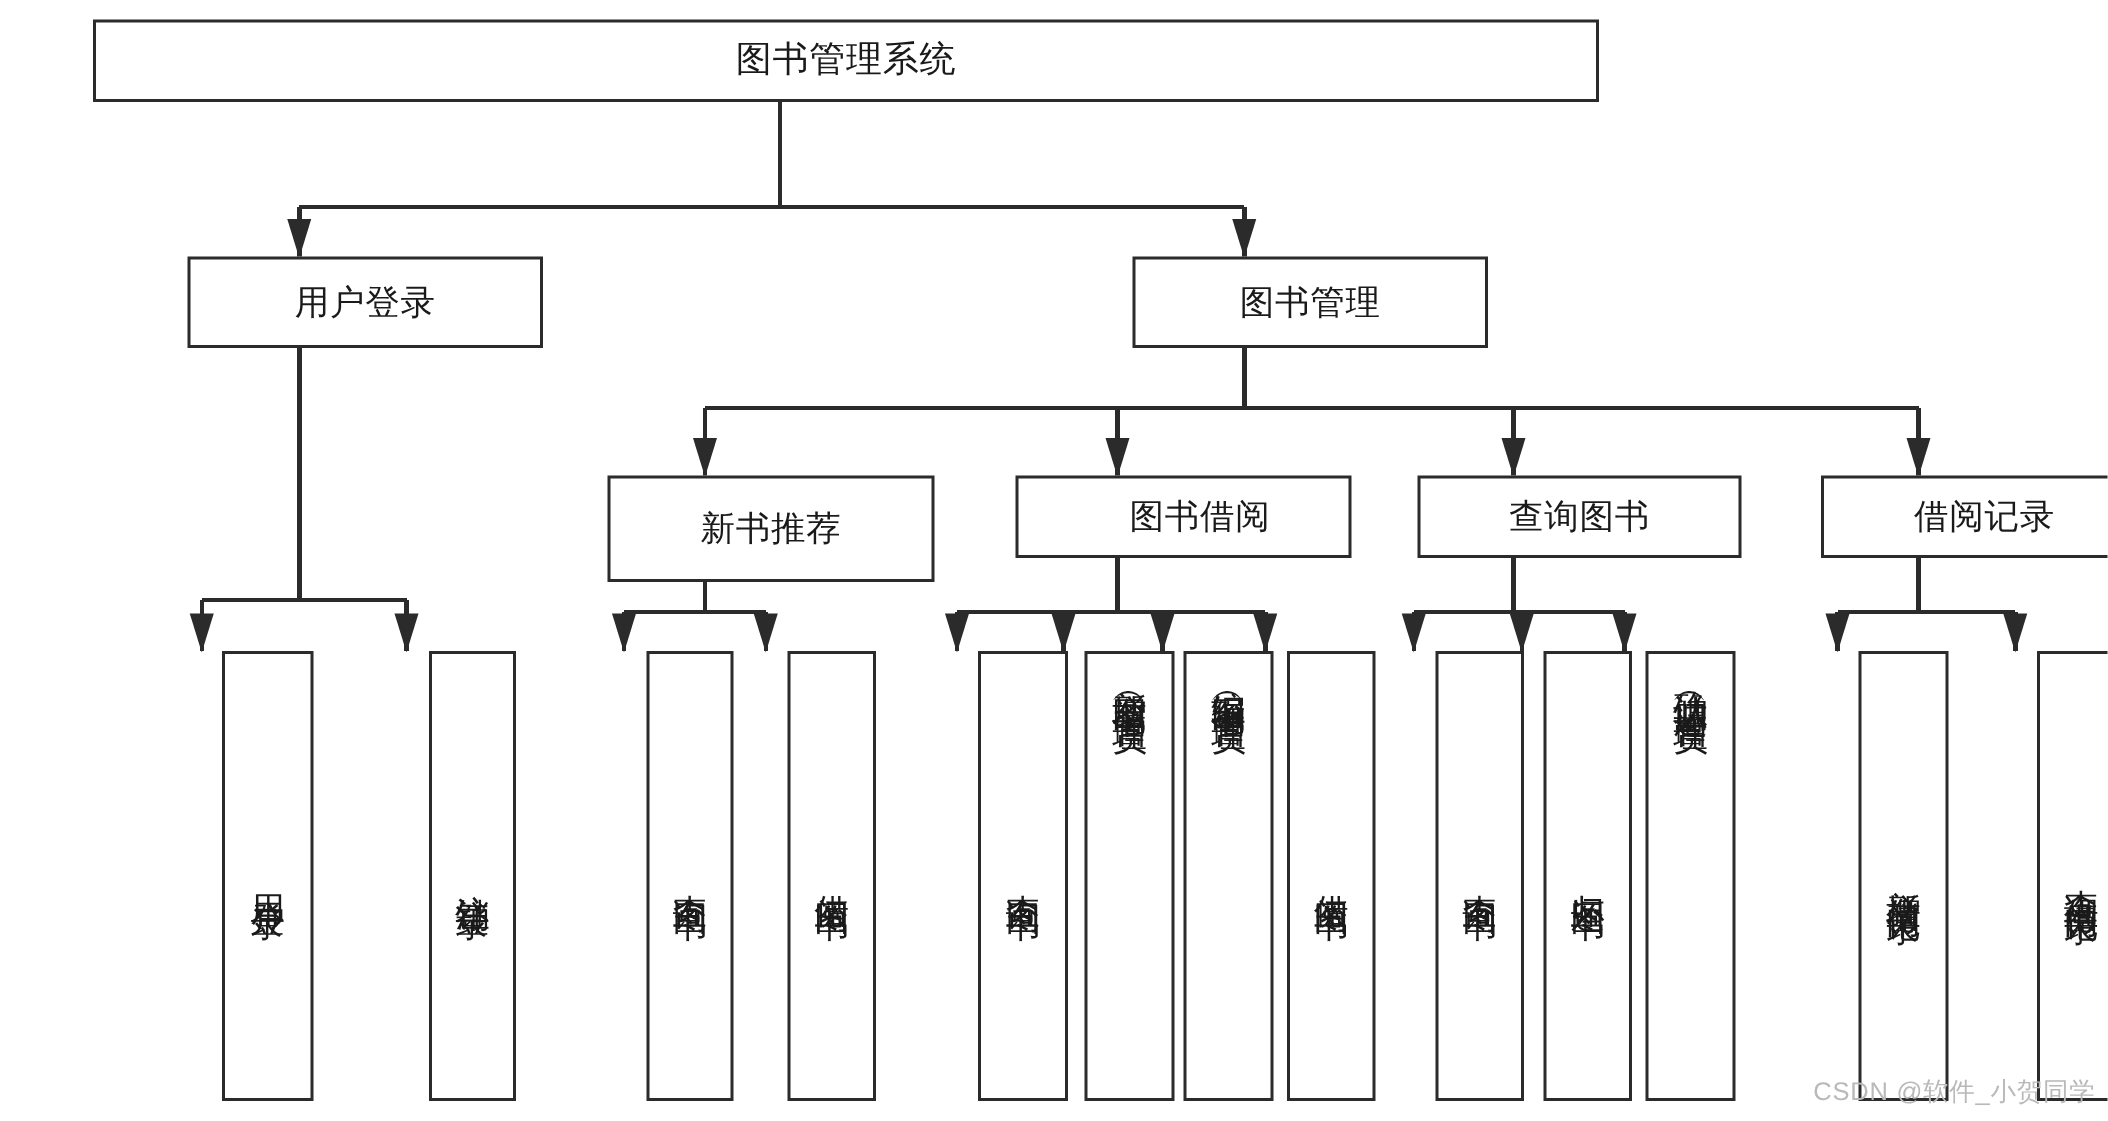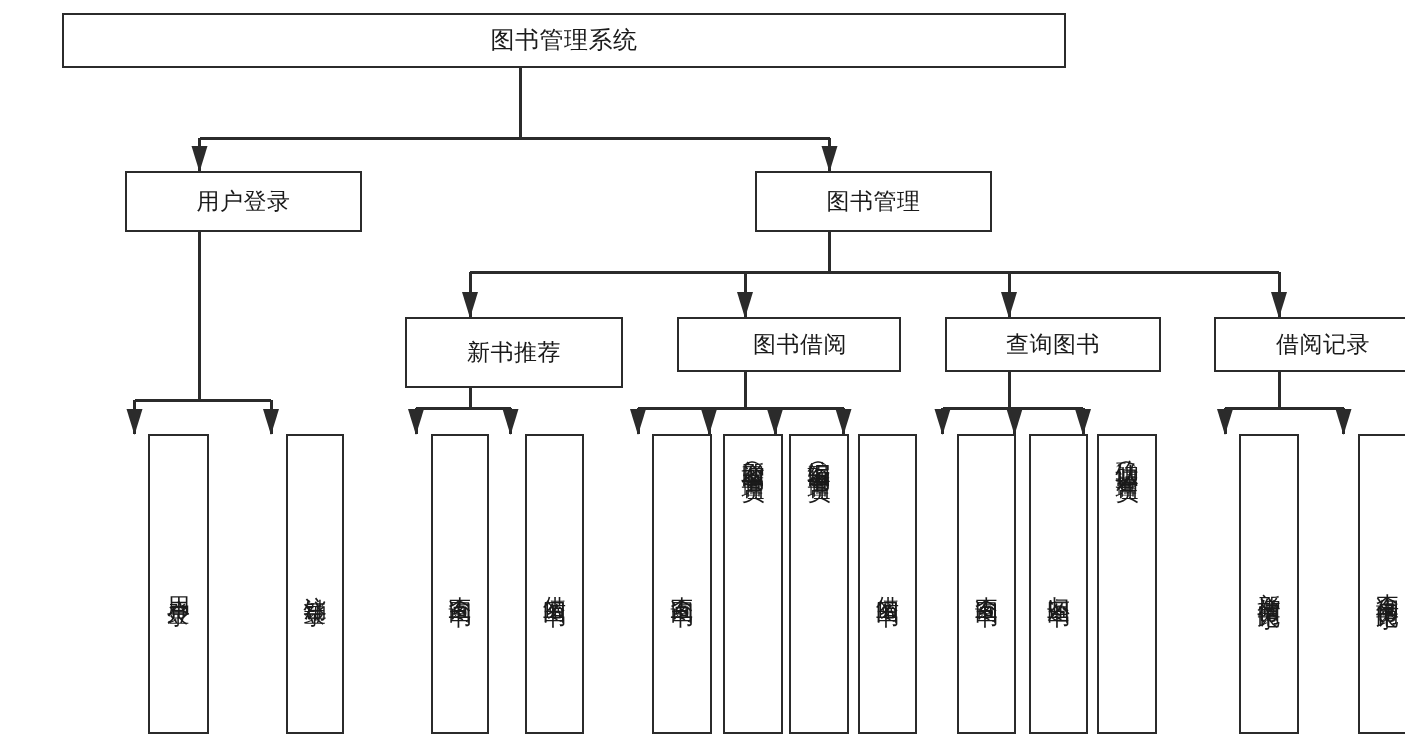--- a/index.html
+++ b/index.html
@@ -194,13 +194,14 @@
       <div class="node-box vertical" style="left: 1053px; top: 434px; width: 60px; height: 300px;">
         <span class="node-label">确认归还（管理员）</span>
       </div>
       <div class="node-box vertical centered" style="left: 1195px; top: 434px; width: 60px; height: 300px;">
         <span class="node-label">新增借阅记录</span>
       </div>
       <div class="node-box vertical centered" style="left: 1314px; top: 434px; width: 59px; height: 300px;">
         <span class="node-label">查询借阅记录</span>
       </div>
     </div>
+  <div id="watermark">CSDN @软件_小贺同学</div>
 </div>
 
 </body></html>

